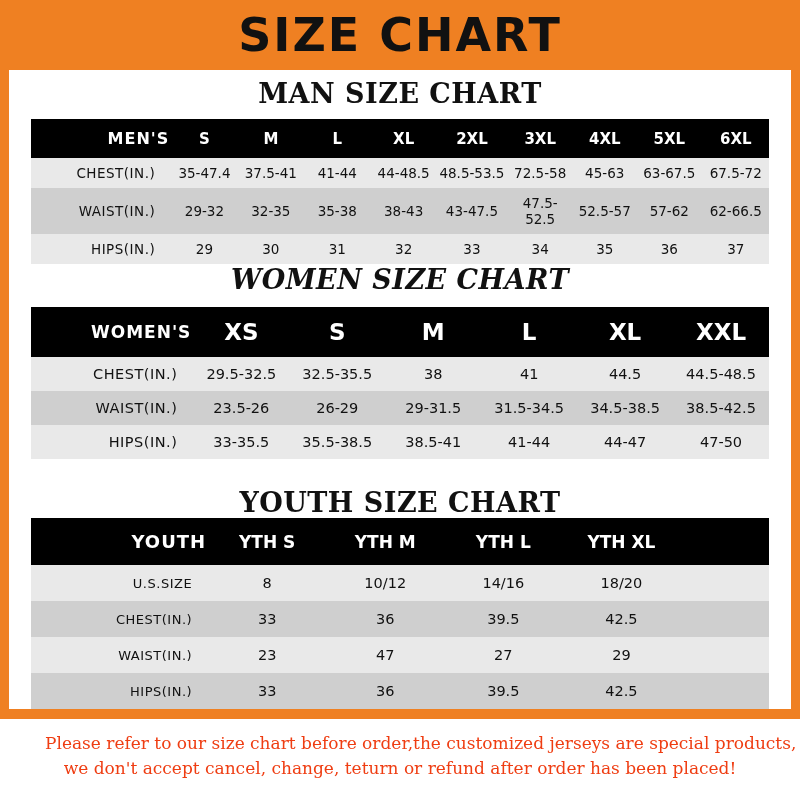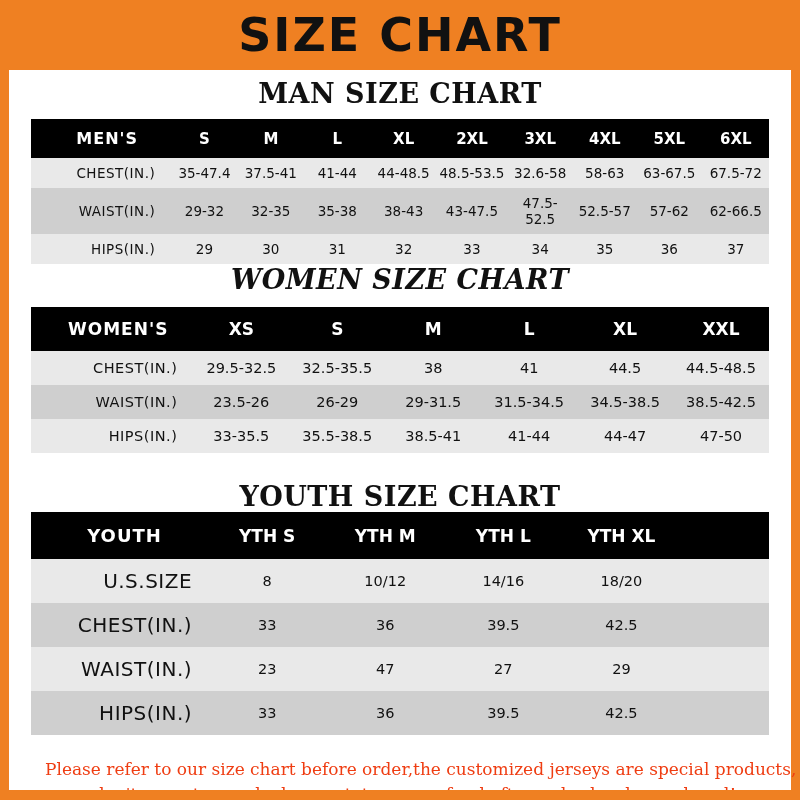--- a/index.html
+++ b/index.html
@@ -9,21 +9,21 @@
   body {
     width: 800px;
     height: 800px;
     background: #ffffff;
     font-family: "DejaVu Sans", sans-serif;
     overflow: hidden;
   }
   .page {
     position: relative;
     width: 800px;
-    height: 800px;
+    height: 719px;
     box-sizing: border-box;
     border-left: 9px solid #ef8022;
     border-right: 9px solid #ef8022;
     background: #ffffff;
   }
   .header-bar {
     background: #ef8022;
     height: 70px;
     display: flex;
     align-items: center;
@@ -60,21 +60,21 @@
   table.size-table thead th {
     background: #000000;
     color: #ffffff;
     font-size: 15px;
     font-weight: bold;
     padding: 10px 2px;
     text-align: center;
     font-family: "DejaVu Sans", sans-serif;
   }
   table.size-table thead th.rowhead {
-    text-align: center;
+    text-align: right;
     padding-left: 14px;
     letter-spacing: 1px;
     font-size: 16px;
   }
   table.size-table tbody td {
     font-size: 13.5px;
     color: #111111;
     padding: 7px 2px;
     text-align: center;
     font-family: "DejaVu Sans", sans-serif;
@@ -82,29 +82,29 @@
   table.size-table tbody td.rowhead {
     text-align: right;
     padding-right: 16px;
     letter-spacing: 0.5px;
     font-size: 13.5px;
   }
   tr.band-light td { background: #e9e9e9; }
   tr.band-dark td { background: #cfcfcf; }
 
   
-  table.women thead th { font-size: 17px; padding: 12px 2px; }
+  table.women thead th { font-size: 23px; padding: 12px 2px; }
   table.women thead th.rowhead { font-size: 17px; }
   table.women tbody td { font-size: 14.5px; padding: 9px 2px; }
   table.women tbody td.rowhead { font-size: 14.5px; }
 
   table.youth thead th { font-size: 17px; padding: 13px 2px; }
   table.youth thead th.rowhead { font-size: 18px; padding-left: 12px; }
   table.youth tbody td { font-size: 14.5px; padding: 10px 2px; }
-  table.youth tbody td.rowhead { font-size: 20px; padding-left: 12px; }
+  table.youth tbody td.rowhead { font-size: 13px; padding-left: 12px; }
 
   .footer-note {
     margin-top: 22px;
     padding: 0 14px;
     text-align: center;
     color: #ef3d12;
     font-family: "DejaVu Serif", serif;
     font-size: 17px;
     line-height: 1.45;
   }
@@ -158,22 +158,22 @@
         </tr>
       </thead>
       <tbody>
         <tr class="band-light">
           <td class="rowhead">CHEST(IN.)</td>
           <td>35-47.4</td>
           <td>37.5-41</td>
           <td>41-44</td>
           <td>44-48.5</td>
           <td>48.5-53.5</td>
-          <td>32.6-58</td>
-          <td>58-63</td>
+          <td>72.5-58</td>
+          <td>45-63</td>
           <td>63-67.5</td>
           <td>67.5-72</td>
         </tr>
         <tr class="band-dark">
           <td class="rowhead">WAIST(IN.)</td>
           <td>29-32</td>
           <td>32-35</td>
           <td>35-38</td>
           <td>38-43</td>
           <td>43-47.5</td>

